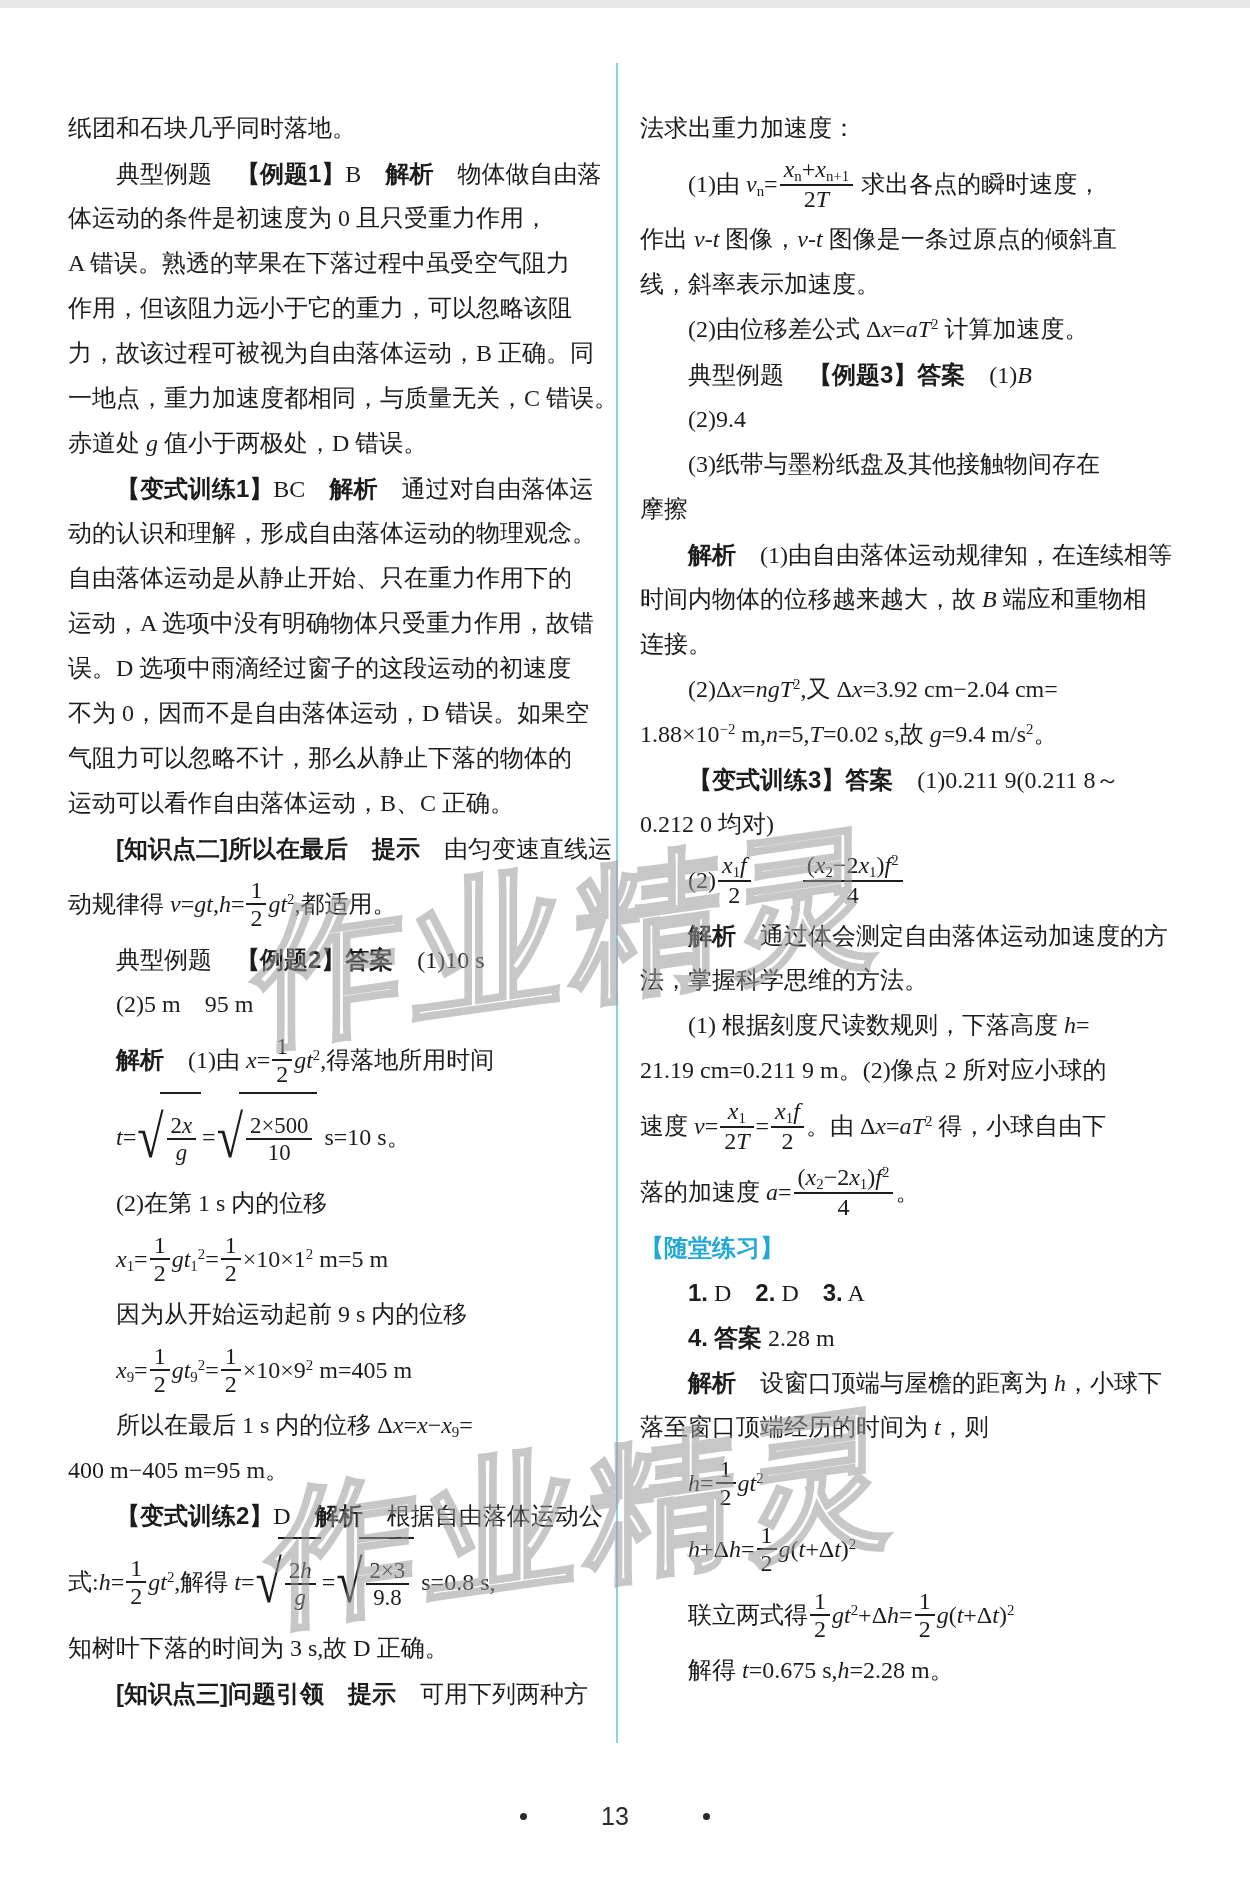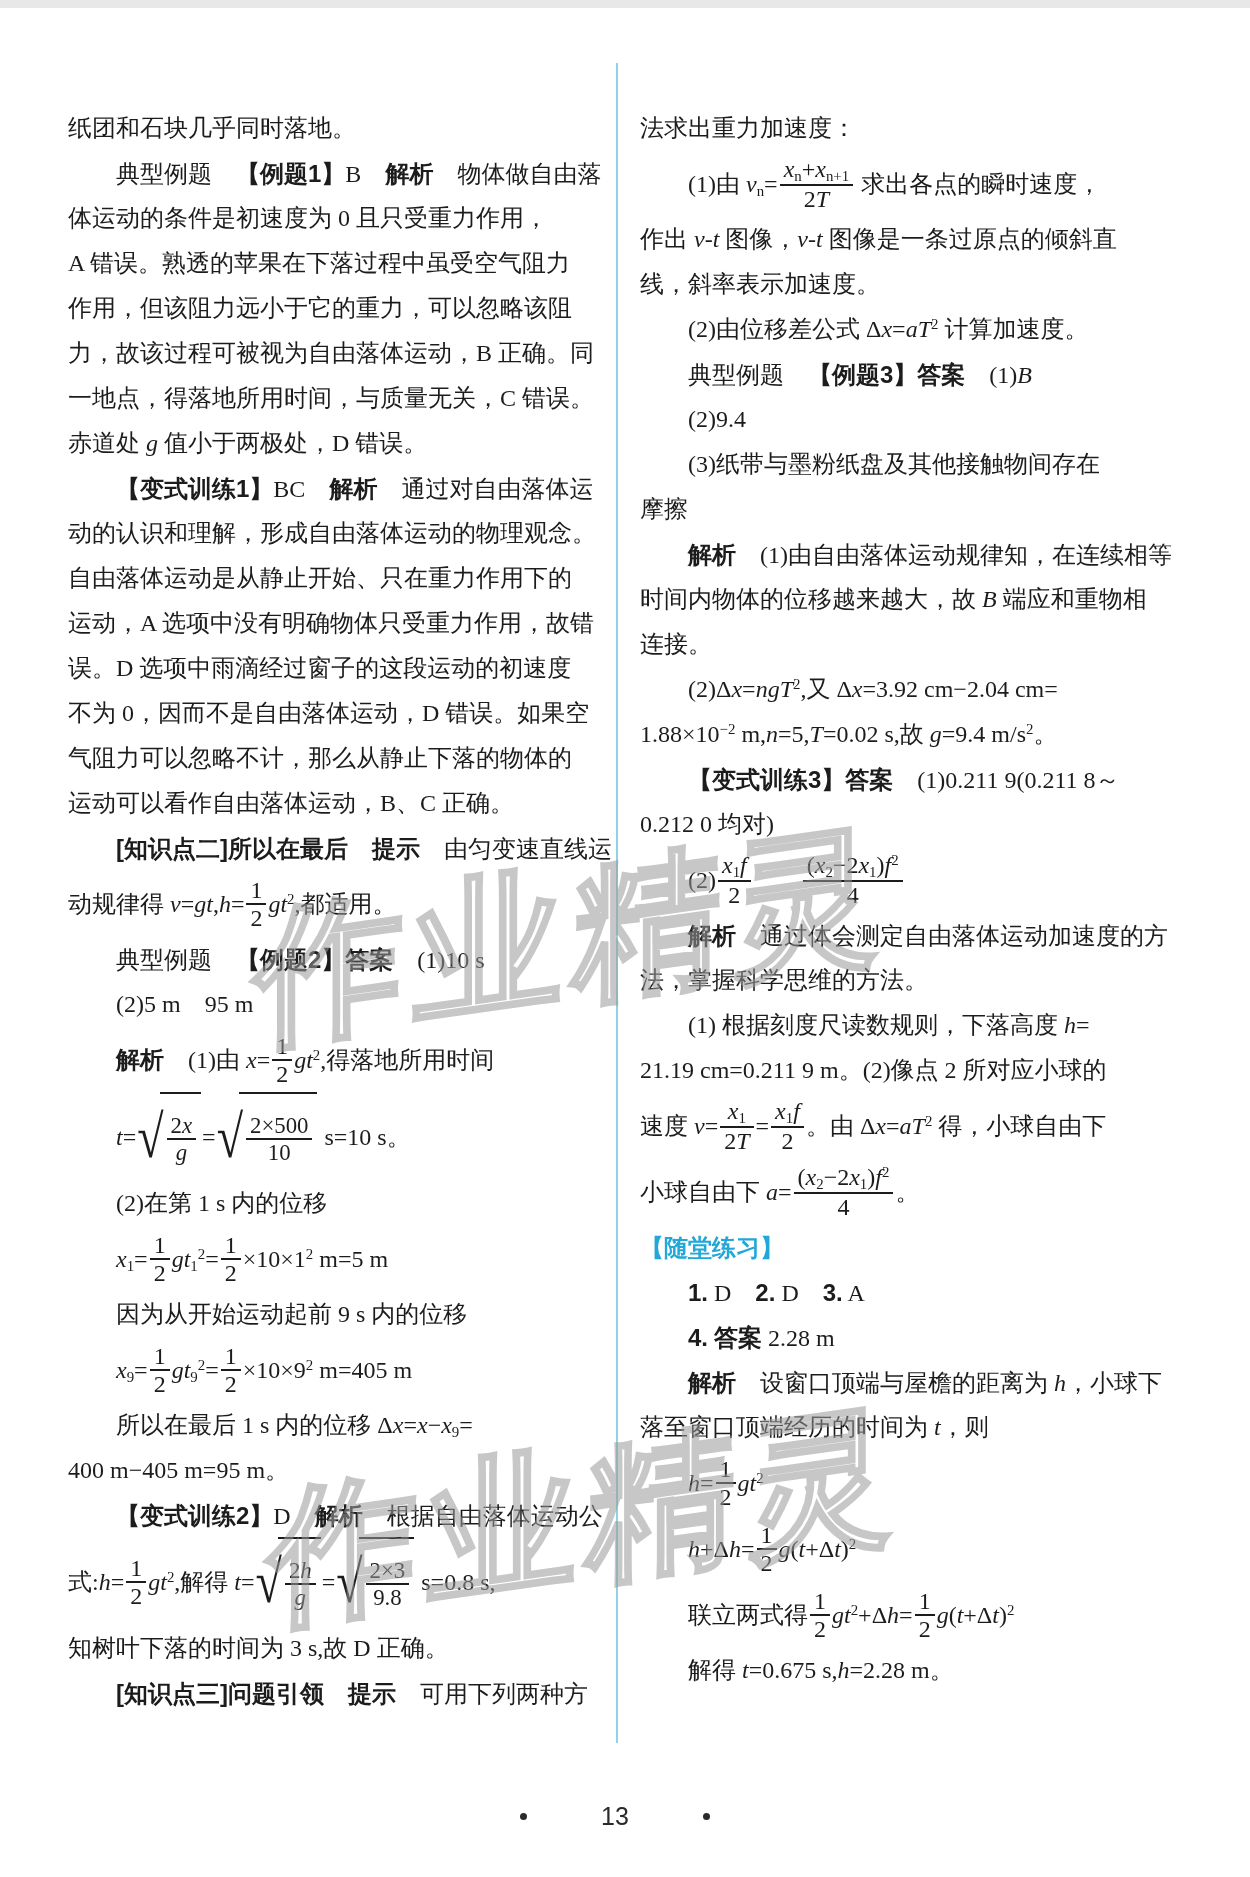--- a/index.html
+++ b/index.html
@@ -50,21 +50,21 @@
 <div class="page">
   <div class="divider"></div>
 
   <div class="col" id="left-col">
       <div class="line"><span>纸团和石块几乎同时落地。</span></div>
       <div class="line ind2"><span>典型例题　</span><span class="b">【例题1】</span><span>B　</span><span class="b">解析</span><span>　物体做自由落</span></div>
       <div class="line"><span>体运动的条件是初速度为 0 且只受重力作用，</span></div>
       <div class="line"><span>A 错误。熟透的苹果在下落过程中虽受空气阻力</span></div>
       <div class="line"><span>作用，但该阻力远小于它的重力，可以忽略该阻</span></div>
       <div class="line"><span>力，故该过程可被视为自由落体运动，B 正确。同</span></div>
-      <div class="line"><span>一地点，得落地所用时间，与质量无关，C 错误。</span></div>
+      <div class="line"><span>一地点，重力加速度都相同，与质量无关，C 错误。</span></div>
       <div class="line"><span>赤道处 </span><span class="i">g</span><span> 值小于两极处，D 错误。</span></div>
       <div class="line ind2"><span class="b">【变式训练1】</span><span>BC　</span><span class="b">解析</span><span>　通过对自由落体运</span></div>
       <div class="line"><span>动的认识和理解，形成自由落体运动的物理观念。</span></div>
       <div class="line"><span>自由落体运动是从静止开始、只在重力作用下的</span></div>
       <div class="line"><span>运动，A 选项中没有明确物体只受重力作用，故错</span></div>
       <div class="line"><span>误。D 选项中雨滴经过窗子的这段运动的初速度</span></div>
       <div class="line"><span>不为 0，因而不是自由落体运动，D 错误。如果空</span></div>
       <div class="line"><span>气阻力可以忽略不计，那么从静止下落的物体的</span></div>
       <div class="line"><span>运动可以看作自由落体运动，B、C 正确。</span></div>
       <div class="line ind2"><span class="b">[知识点二]所以在最后</span><span>　</span><span class="b">提示</span><span>　由匀变速直线运</span></div>
@@ -112,21 +112,21 @@
       <div class="line ind2"><span>(2)Δ</span><span class="i">x</span><span>=</span><span class="i">ngT</span><span class="sup">2</span><span>,又 Δ</span><span class="i">x</span><span>=3.92 cm−2.04 cm=</span></div>
       <div class="line"><span>1.88×10</span><span class="sup">−2</span><span> m,</span><span class="i">n</span><span>=5,</span><span class="i">T</span><span>=0.02 s,故 </span><span class="i">g</span><span>=9.4 m/s</span><span class="sup">2</span><span>。</span></div>
       <div class="line ind2"><span class="b">【变式训练3】答案</span><span>　(1)0.211 9(0.211 8～</span></div>
       <div class="line"><span>0.212 0 均对)</span></div>
       <div class="line ind2 med"><span>(2)</span><span class="frac"><span class="fn"><span class="i">x</span><span class="sub">1</span><span class="i">f</span></span><span class="fd"><span>2</span></span></span><span>　　</span><span class="frac"><span class="fn"><span>(</span><span class="i">x</span><span class="sub">2</span><span>−2</span><span class="i">x</span><span class="sub">1</span><span>)</span><span class="i">f</span><span class="sup">2</span></span><span class="fd"><span>4</span></span></span></div>
       <div class="line ind2"><span class="b">解析</span><span>　通过体会测定自由落体运动加速度的方</span></div>
       <div class="line"><span>法，掌握科学思维的方法。</span></div>
       <div class="line ind2"><span>(1) 根据刻度尺读数规则，下落高度 </span><span class="i">h</span><span>=</span></div>
       <div class="line"><span>21.19 cm=0.211 9 m。(2)像点 2 所对应小球的</span></div>
       <div class="line med"><span>速度 </span><span class="i">v</span><span>=</span><span class="frac"><span class="fn"><span class="i">x</span><span class="sub">1</span></span><span class="fd"><span>2</span><span class="i">T</span></span></span><span>=</span><span class="frac"><span class="fn"><span class="i">x</span><span class="sub">1</span><span class="i">f</span></span><span class="fd"><span>2</span></span></span><span>。由 Δ</span><span class="i">x</span><span>=</span><span class="i">aT</span><span class="sup">2</span><span> 得，小球自由下</span></div>
-      <div class="line med"><span>小球自由下 </span><span class="i">a</span><span>=</span><span class="frac"><span class="fn"><span>(</span><span class="i">x</span><span class="sub">2</span><span>−2</span><span class="i">x</span><span class="sub">1</span><span>)</span><span class="i">f</span><span class="sup">2</span></span><span class="fd"><span>4</span></span></span><span>。</span></div>
+      <div class="line med"><span>落的加速度 </span><span class="i">a</span><span>=</span><span class="frac"><span class="fn"><span>(</span><span class="i">x</span><span class="sub">2</span><span>−2</span><span class="i">x</span><span class="sub">1</span><span>)</span><span class="i">f</span><span class="sup">2</span></span><span class="fd"><span>4</span></span></span><span>。</span></div>
       <div class="line"><span class="cy">【随堂练习】</span></div>
       <div class="line ind2"><span class="b">1.</span><span> D　</span><span class="b">2.</span><span> D　</span><span class="b">3.</span><span> A</span></div>
       <div class="line ind2"><span class="b">4.</span><span> </span><span class="b">答案</span><span> 2.28 m</span></div>
       <div class="line ind2"><span class="b">解析</span><span>　设窗口顶端与屋檐的距离为 </span><span class="i">h</span><span>，小球下</span></div>
       <div class="line"><span>落至窗口顶端经历的时间为 </span><span class="i">t</span><span>，则</span></div>
       <div class="line ind2 med"><span class="i">h</span><span>=</span><span class="frac"><span class="fn"><span>1</span></span><span class="fd"><span>2</span></span></span><span class="i">gt</span><span class="sup">2</span></div>
       <div class="line ind2 med"><span class="i">h</span><span>+Δ</span><span class="i">h</span><span>=</span><span class="frac"><span class="fn"><span>1</span></span><span class="fd"><span>2</span></span></span><span class="i">g</span><span>(</span><span class="i">t</span><span>+Δ</span><span class="i">t</span><span>)</span><span class="sup">2</span></div>
       <div class="line ind2 med"><span>联立两式得</span><span class="frac"><span class="fn"><span>1</span></span><span class="fd"><span>2</span></span></span><span class="i">gt</span><span class="sup">2</span><span>+Δ</span><span class="i">h</span><span>=</span><span class="frac"><span class="fn"><span>1</span></span><span class="fd"><span>2</span></span></span><span class="i">g</span><span>(</span><span class="i">t</span><span>+Δ</span><span class="i">t</span><span>)</span><span class="sup">2</span></div>
       <div class="line ind2"><span>解得 </span><span class="i">t</span><span>=0.675 s,</span><span class="i">h</span><span>=2.28 m。</span></div>
     </div>

